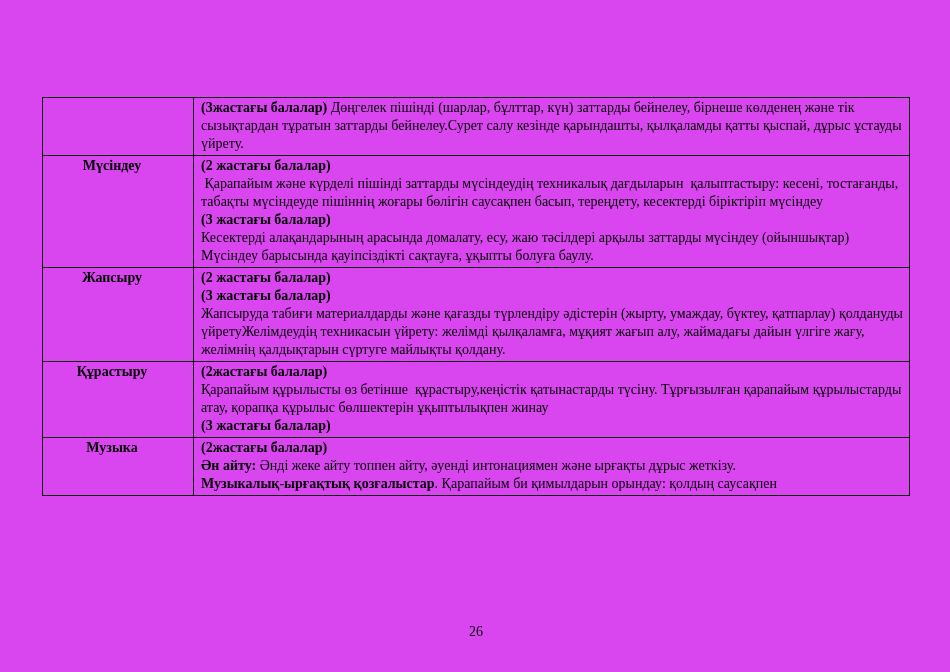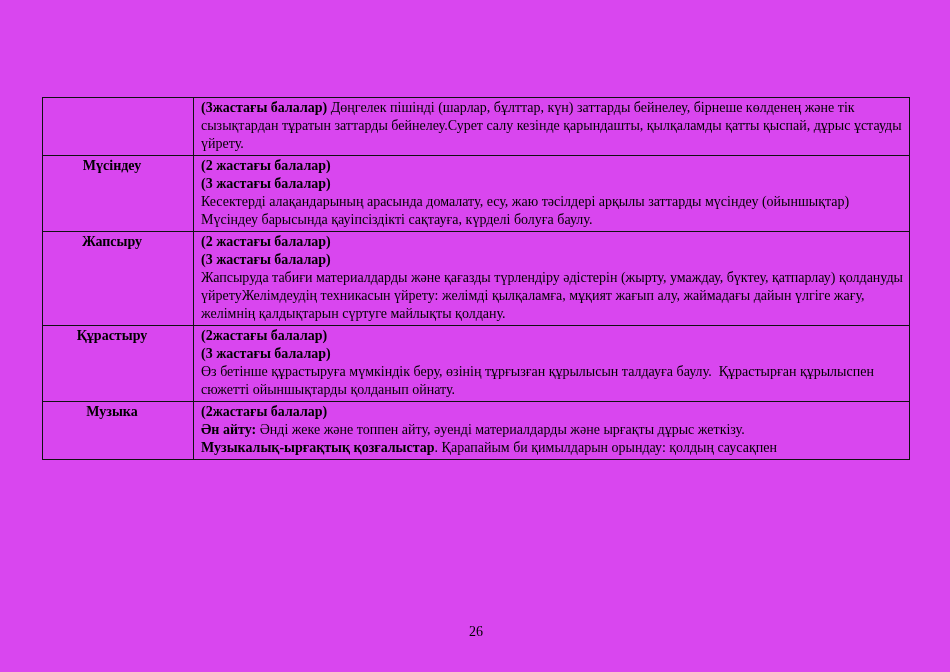--- a/index.html
+++ b/index.html
@@ -71,43 +71,44 @@
       <div class="trow">
         <div class="tlabel"></div>
         <div class="tcontent">
           <div class="para"><span class="b">(3жастағы балалар)</span><span class="n"> Дөңгелек пішінді (шарлар, бұлттар, күн) заттарды бейнелеу, бірнеше көлденең және тік сызықтардан тұратын заттарды бейнелеу.Сурет салу кезінде қарындашты, қылқаламды қатты қыспай, дұрыс ұстауды үйрету.</span></div>
         </div>
       </div>
       <div class="trow">
         <div class="tlabel">Мүсіндеу</div>
         <div class="tcontent">
           <div class="para"><span class="b">(2 жастағы балалар)</span></div>
+          <div class="para"><span class="n"> Қарапайым және күрделі пішінді заттарды мүсіндеудің техникалық дағдыларын  қалыптастыру: кесені, тостағанды, табақты мүсіндеуде пішіннің жоғары бөлігін саусақпен басып, тереңдету, кесектерді біріктіріп мүсіндеу</span></div>
           <div class="para"><span class="b">(3 жастағы балалар)</span></div>
-          <div class="para"><span class="n">Кесектерді алақандарының арасында домалату, есу, жаю тәсілдері арқылы заттарды мүсіндеу (ойыншықтар)  Мүсіндеу барысында қауіпсіздікті сақтауға, күрделі болуға баулу.</span></div>
+          <div class="para"><span class="n">Кесектерді алақандарының арасында домалату, есу, жаю тәсілдері арқылы заттарды мүсіндеу (ойыншықтар)  Мүсіндеу барысында қауіпсіздікті сақтауға, ұқыпты болуға баулу.</span></div>
         </div>
       </div>
       <div class="trow">
         <div class="tlabel">Жапсыру</div>
         <div class="tcontent">
           <div class="para"><span class="b">(2 жастағы балалар)</span></div>
           <div class="para"><span class="b">(3 жастағы балалар)</span></div>
           <div class="para"><span class="n">Жапсыруда табиғи материалдарды және қағазды түрлендіру әдістерін (жырту, умаждау, бүктеу, қатпарлау) қолдануды үйретуЖелімдеудің техникасын үйрету: желімді қылқаламға, мұқият жағып алу, жаймадағы дайын үлгіге жағу, желімнің қалдықтарын сүртуге майлықты қолдану.</span></div>
         </div>
       </div>
       <div class="trow">
         <div class="tlabel">Құрастыру</div>
         <div class="tcontent">
           <div class="para"><span class="b">(2жастағы балалар)</span></div>
+          <div class="para"><span class="n">Қарапайым құрылысты өз бетінше  құрастыру,кеңістік қатынастарды түсіну. Тұрғызылған қарапайым құрылыстарды атау, қорапқа құрылыс бөлшектерін ұқыптылықпен жинау</span></div>
           <div class="para"><span class="b">(3 жастағы балалар)</span></div>
-          <div class="para"><span class="n">Өз бетінше құрастыруға мүмкіндік беру, өзінің тұрғызған құрылысын талдауға баулу.  Құрастырған құрылыспен сюжетті ойыншықтарды қолданып ойнату.</span></div>
         </div>
       </div>
       <div class="trow">
         <div class="tlabel">Музыка</div>
         <div class="tcontent">
           <div class="para"><span class="b">(2жастағы балалар)</span></div>
-          <div class="para"><span class="b">Ән айту:</span><span class="n"> Әнді жеке және топпен айту, әуенді материалдарды және ырғақты дұрыс жеткізу.</span></div>
+          <div class="para"><span class="b">Ән айту:</span><span class="n"> Әнді жеке айту топпен айту, әуенді интонациямен және ырғақты дұрыс жеткізу.</span></div>
           <div class="para"><span class="b">Музыкалық-ырғақтық қозғалыстар</span><span class="n">. Қарапайым би қимылдарын орындау: қолдың саусақпен</span></div>
         </div>
       </div>
     </div>
   <div class="page-number">26</div>
 </div>
 
 </body></html>

